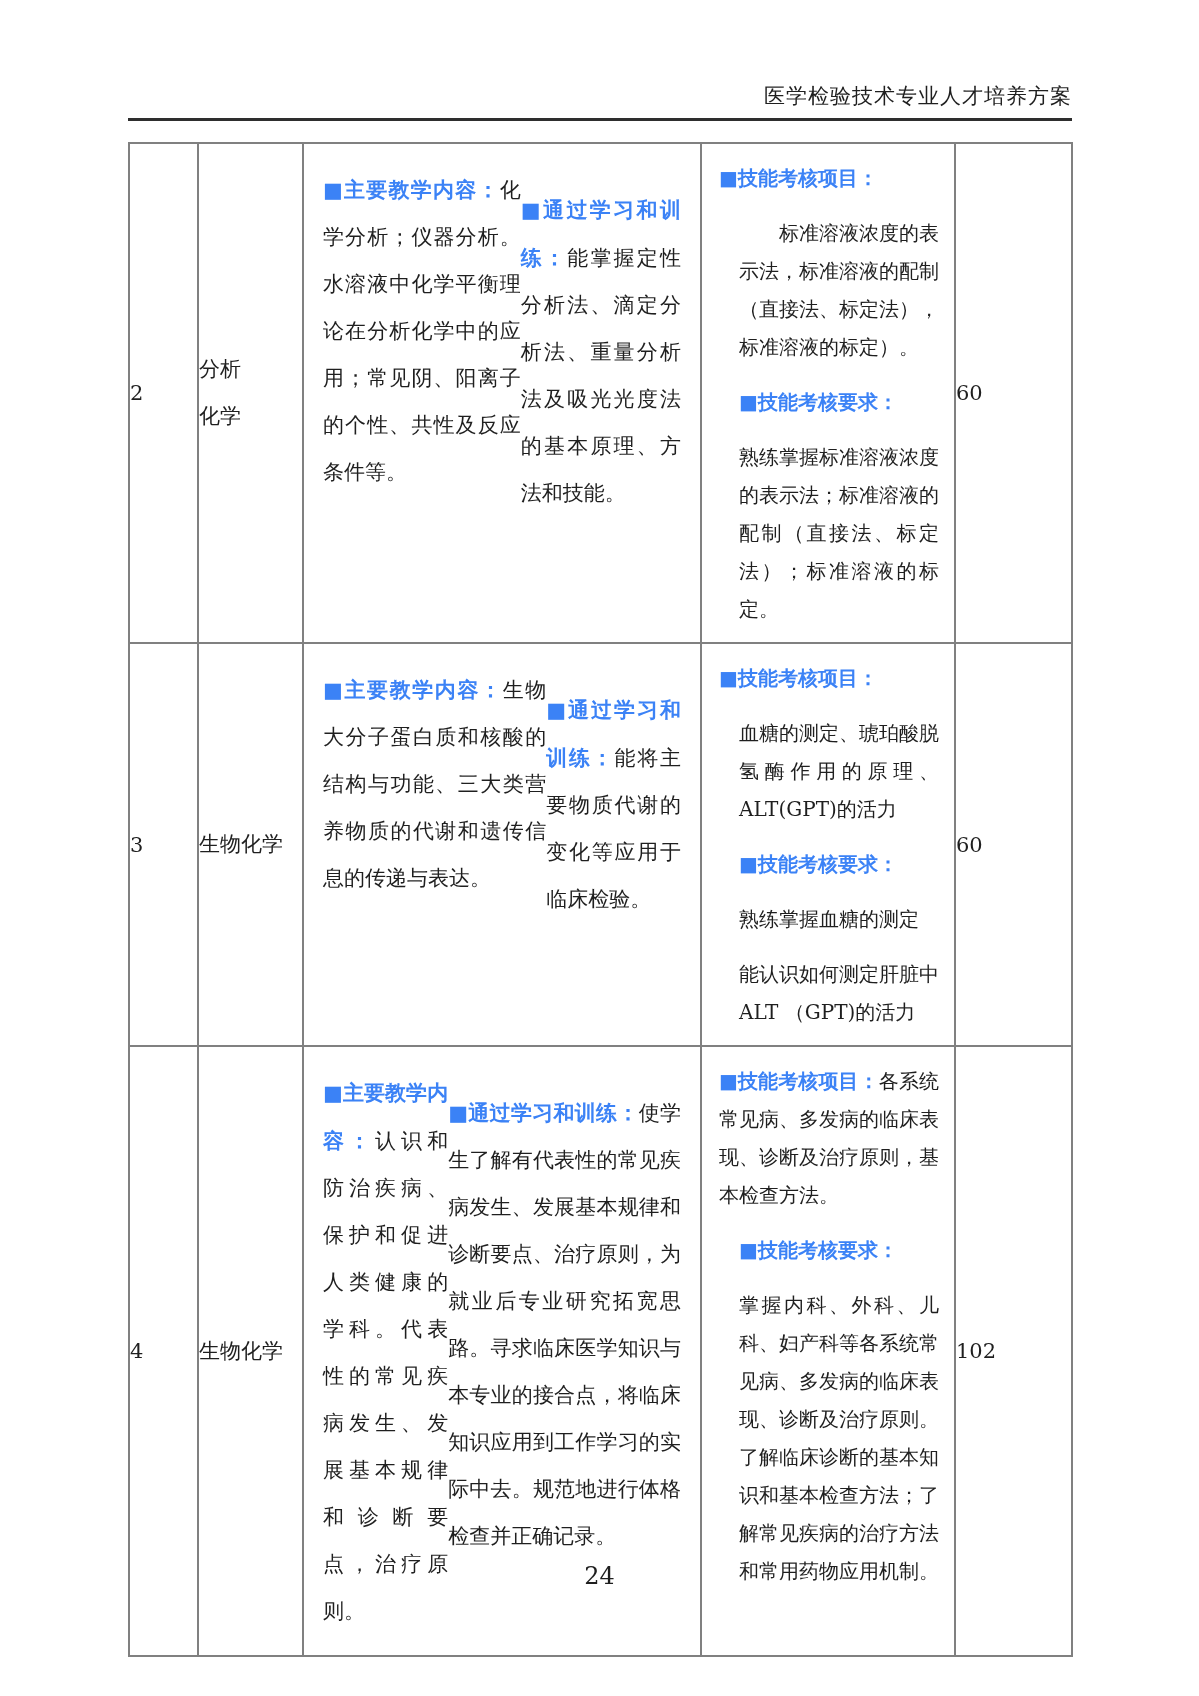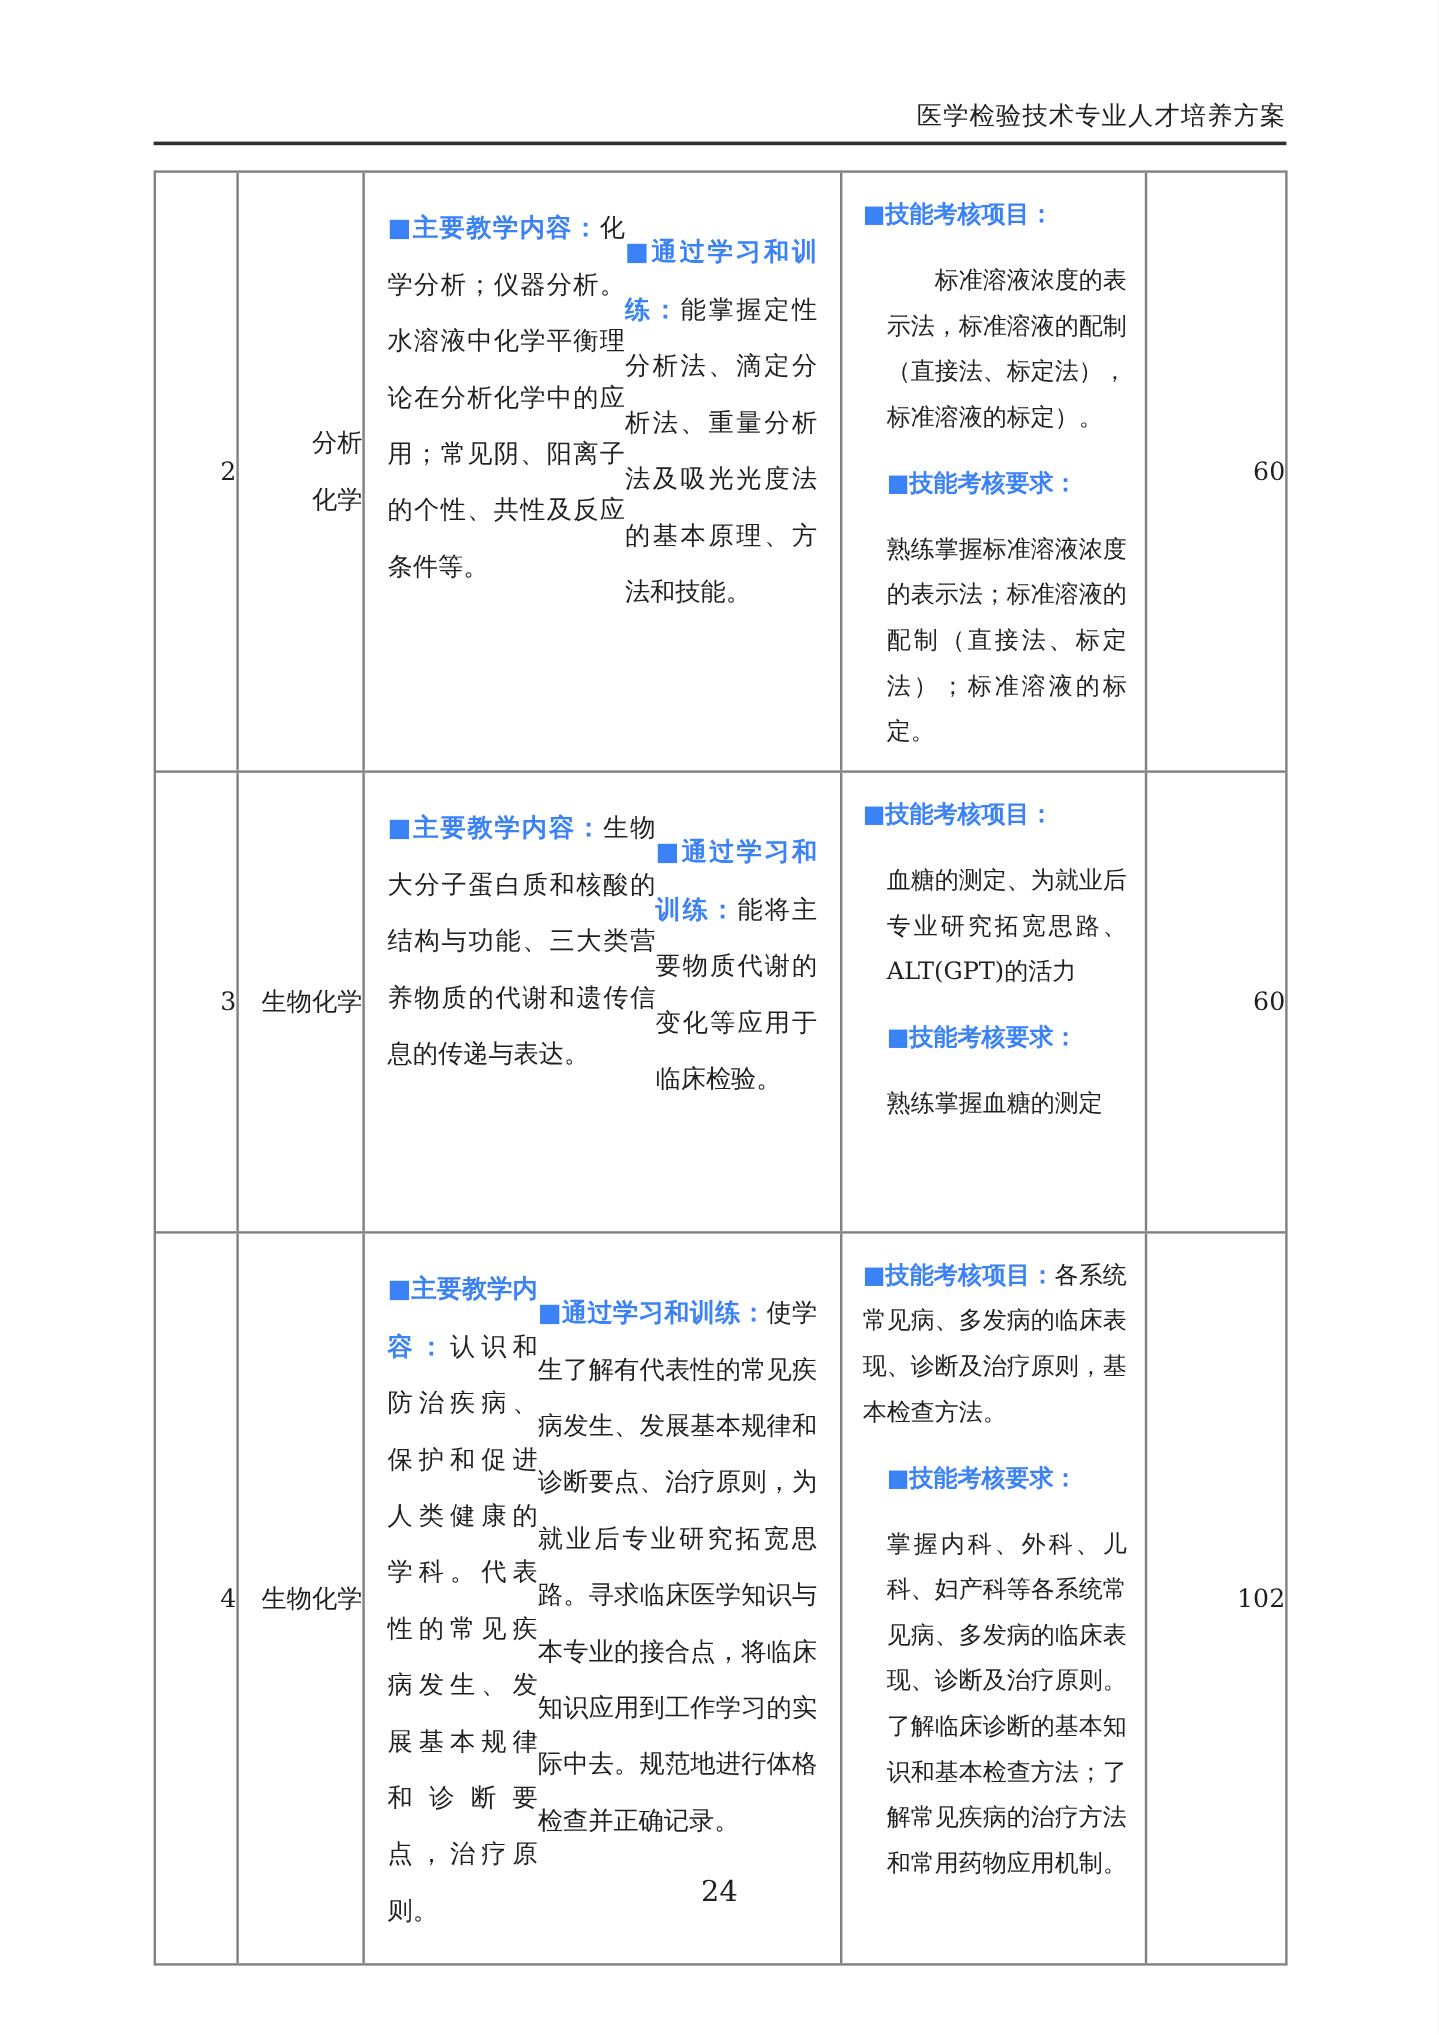--- a/index.html
+++ b/index.html
@@ -47,21 +47,21 @@
   .row-1{min-height:384px;}
   .row-2{min-height:534px;}
   .cell{
     border-right:2px solid var(--border);
     display:flex;
     min-width:0;
   }
   .cell:last-child{border-right:none;}
   .cell-num,.cell-course,.cell-hours{
     align-items:center;
-    justify-content:flex-end;
+    justify-content:flex-start;
     font-size:21px;
   }
   .cell-course{
     text-align:center;
     line-height:47px;
   }
   .cell-content{
     justify-content:flex-start;
     padding:22px 19px 20px 19px;
     font-size:21px;
@@ -127,23 +127,24 @@
       <div>
               <div>生物化学</div>
             </div>
     </div>
     <div class="cell cell-content">
             <p><b>■主要教学内容：</b>生物大分子蛋白质和核酸的结构与功能、三大类营养物质的代谢和遗传信息的传递与表达。</p>
             <p><b>■通过学习和训练：</b>能将主要物质代谢的变化等应用于临床检验。</p>
           </div>
     <div class="cell cell-skill">
             <p><b>■技能考核项目：</b></p>
-            <p>血糖的测定、为就业后专业研究拓宽思路、ALT(GPT)的活力</p>
+            <p>血糖的测定、琥珀酸脱氢酶作用的原理、ALT(GPT)的活力</p>
             <p><b>■技能考核要求：</b></p>
             <p>熟练掌握血糖的测定</p>
+            <p>能认识如何测定肝脏中ALT （GPT)的活力</p>
           </div>
     <div class="cell cell-hours">
       <span>60</span>
     </div>
   </div>
 
   <div class="table-row row-2">
     <div class="cell cell-num">4</div>
     <div class="cell cell-course">
       <div>

